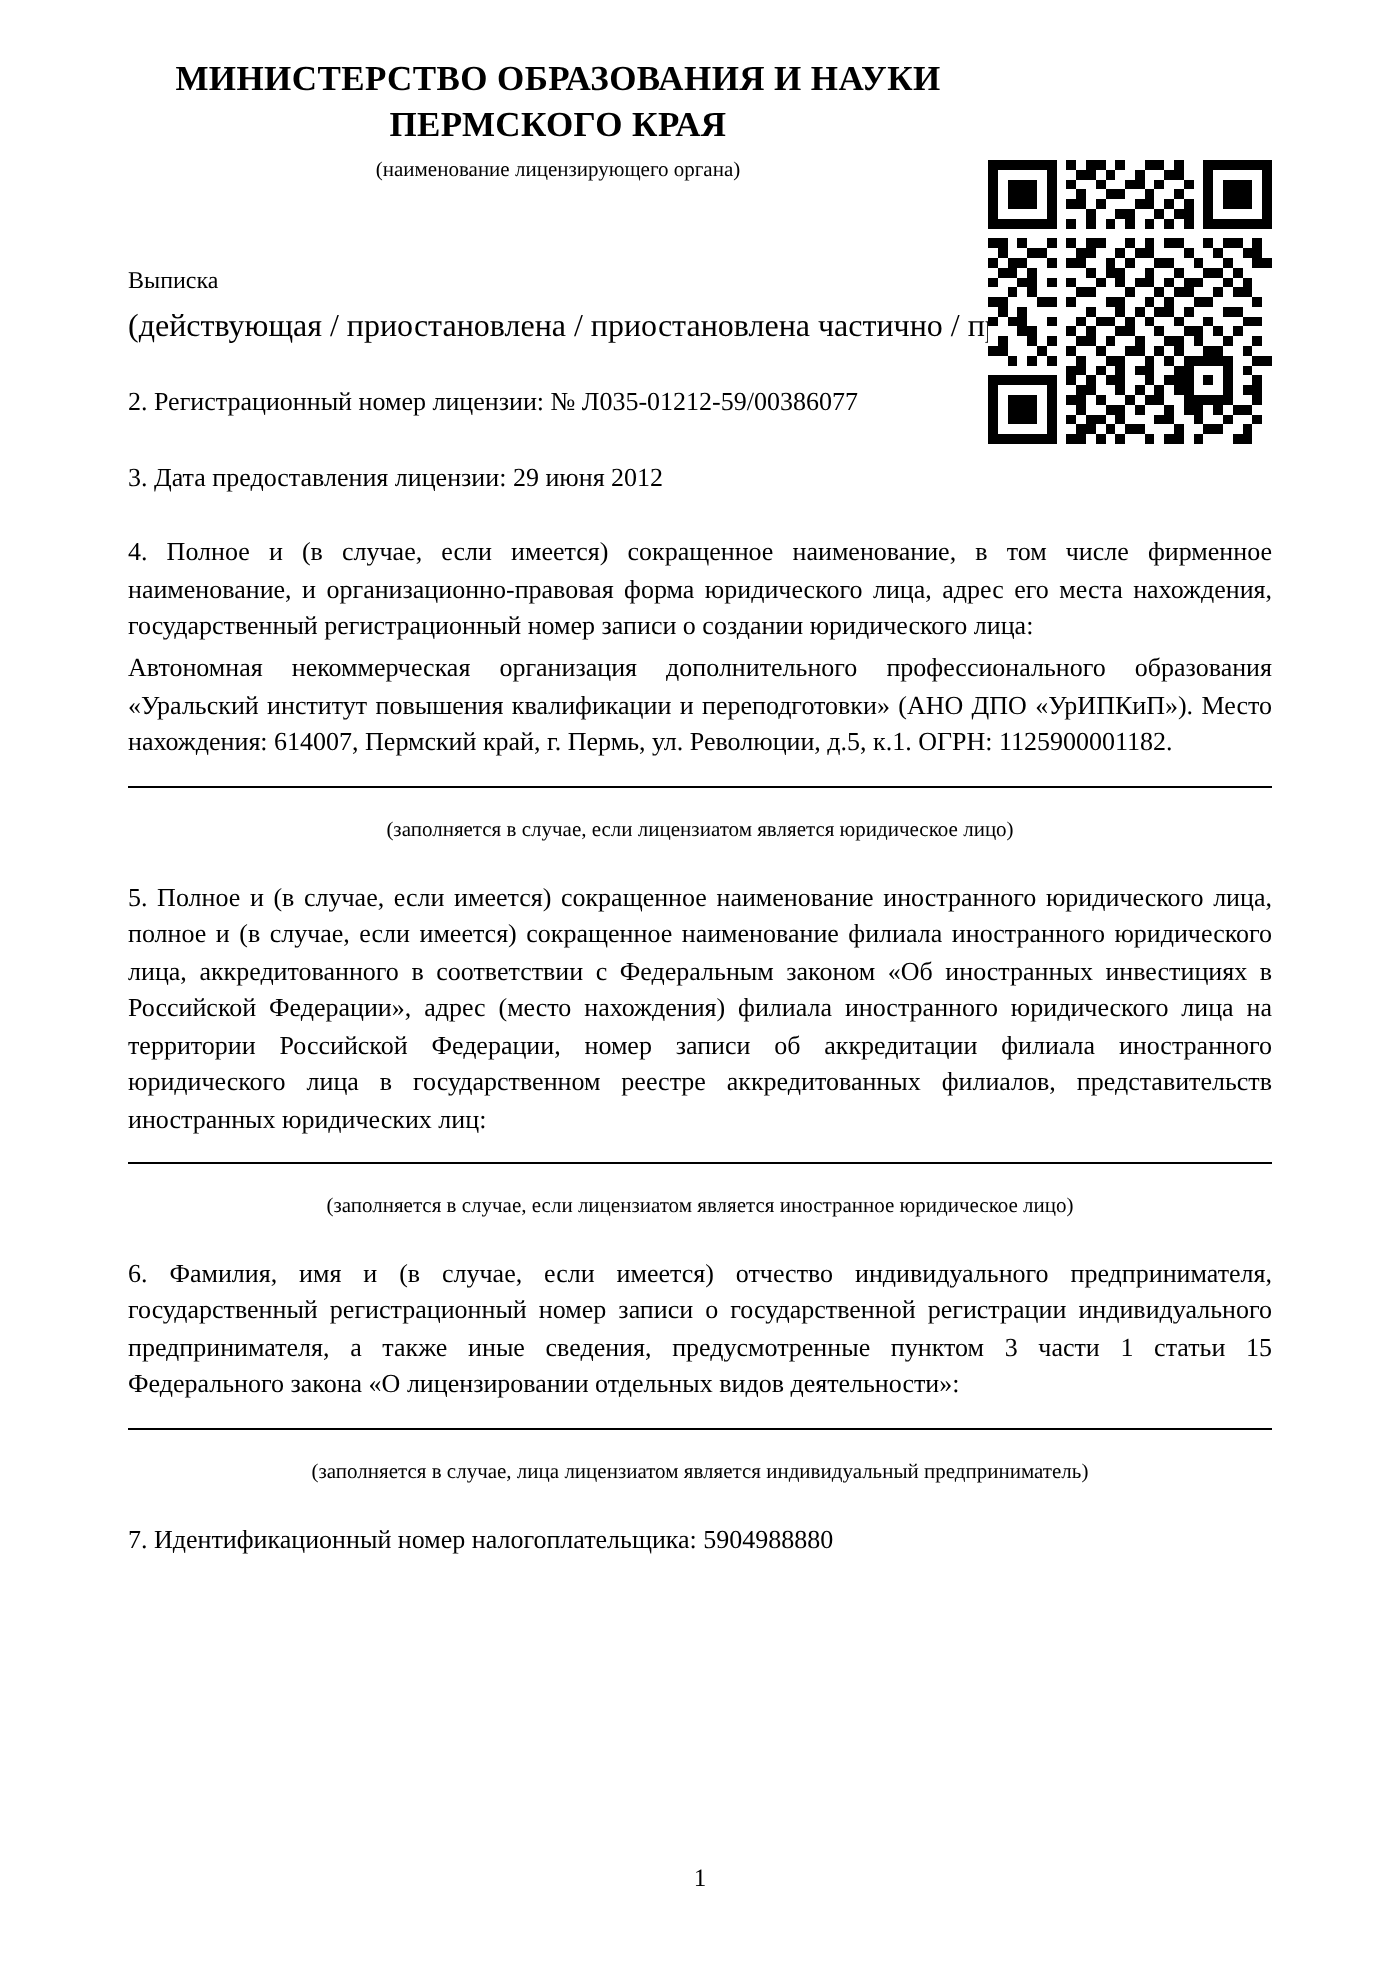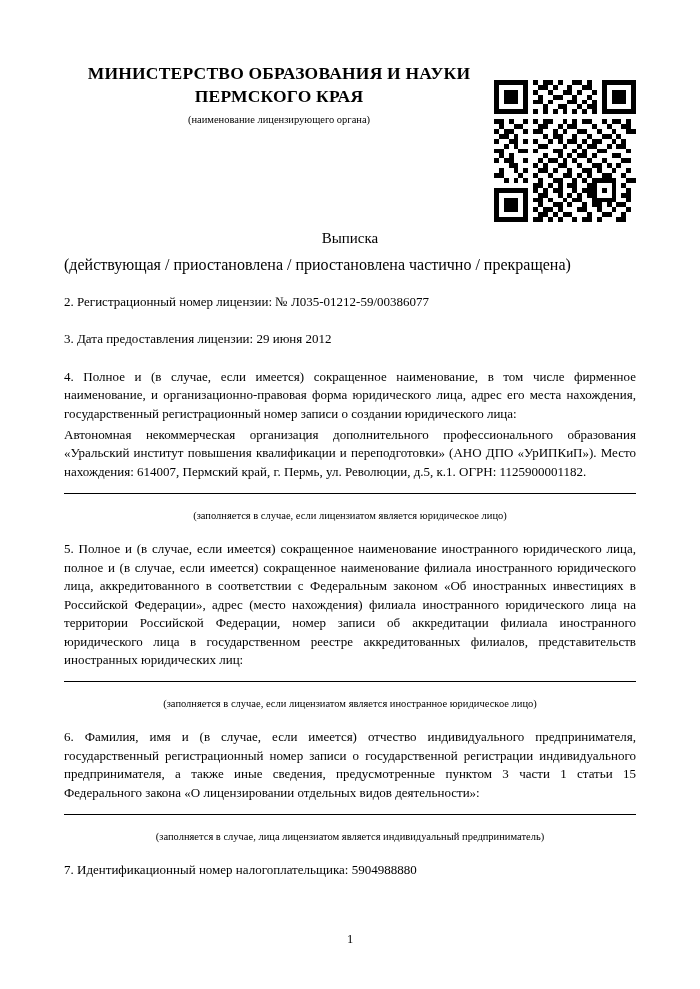--- a/index.html
+++ b/index.html
@@ -29,41 +29,40 @@
     top: 80px;
     right: 64px;
     width: 142px;
     height: 142px;
   }
   .qr canvas, .qr svg { display: block; }
 
   
   .org-header {
     margin: 0;
-    padding-top: 62px;
+    padding-top: 28px;
     text-align: center;
     font-weight: bold;
     font-size: 17.5px;
     line-height: 1.32;
     letter-spacing: 0.2px;
     width: 430px;
     margin-left: 0px;
   }
   .org-header .line2 { display: block; }
   .org-caption {
     width: 430px;
     text-align: center;
     font-size: 10.5px;
     margin-top: 6px;
   }
 
   .doc-title {
-    text-align: center;
-    font-size: 15px;
-    margin-top: 102px;
+    font-size: 12px;
+    margin-top: 40px;
     line-height: 1.5;
   }
   .doc-subtitle {
     text-align: center;
     font-size: 13.5px;
     margin-top: 4px;
   }
 
   .item {
     font-size: 13px;

